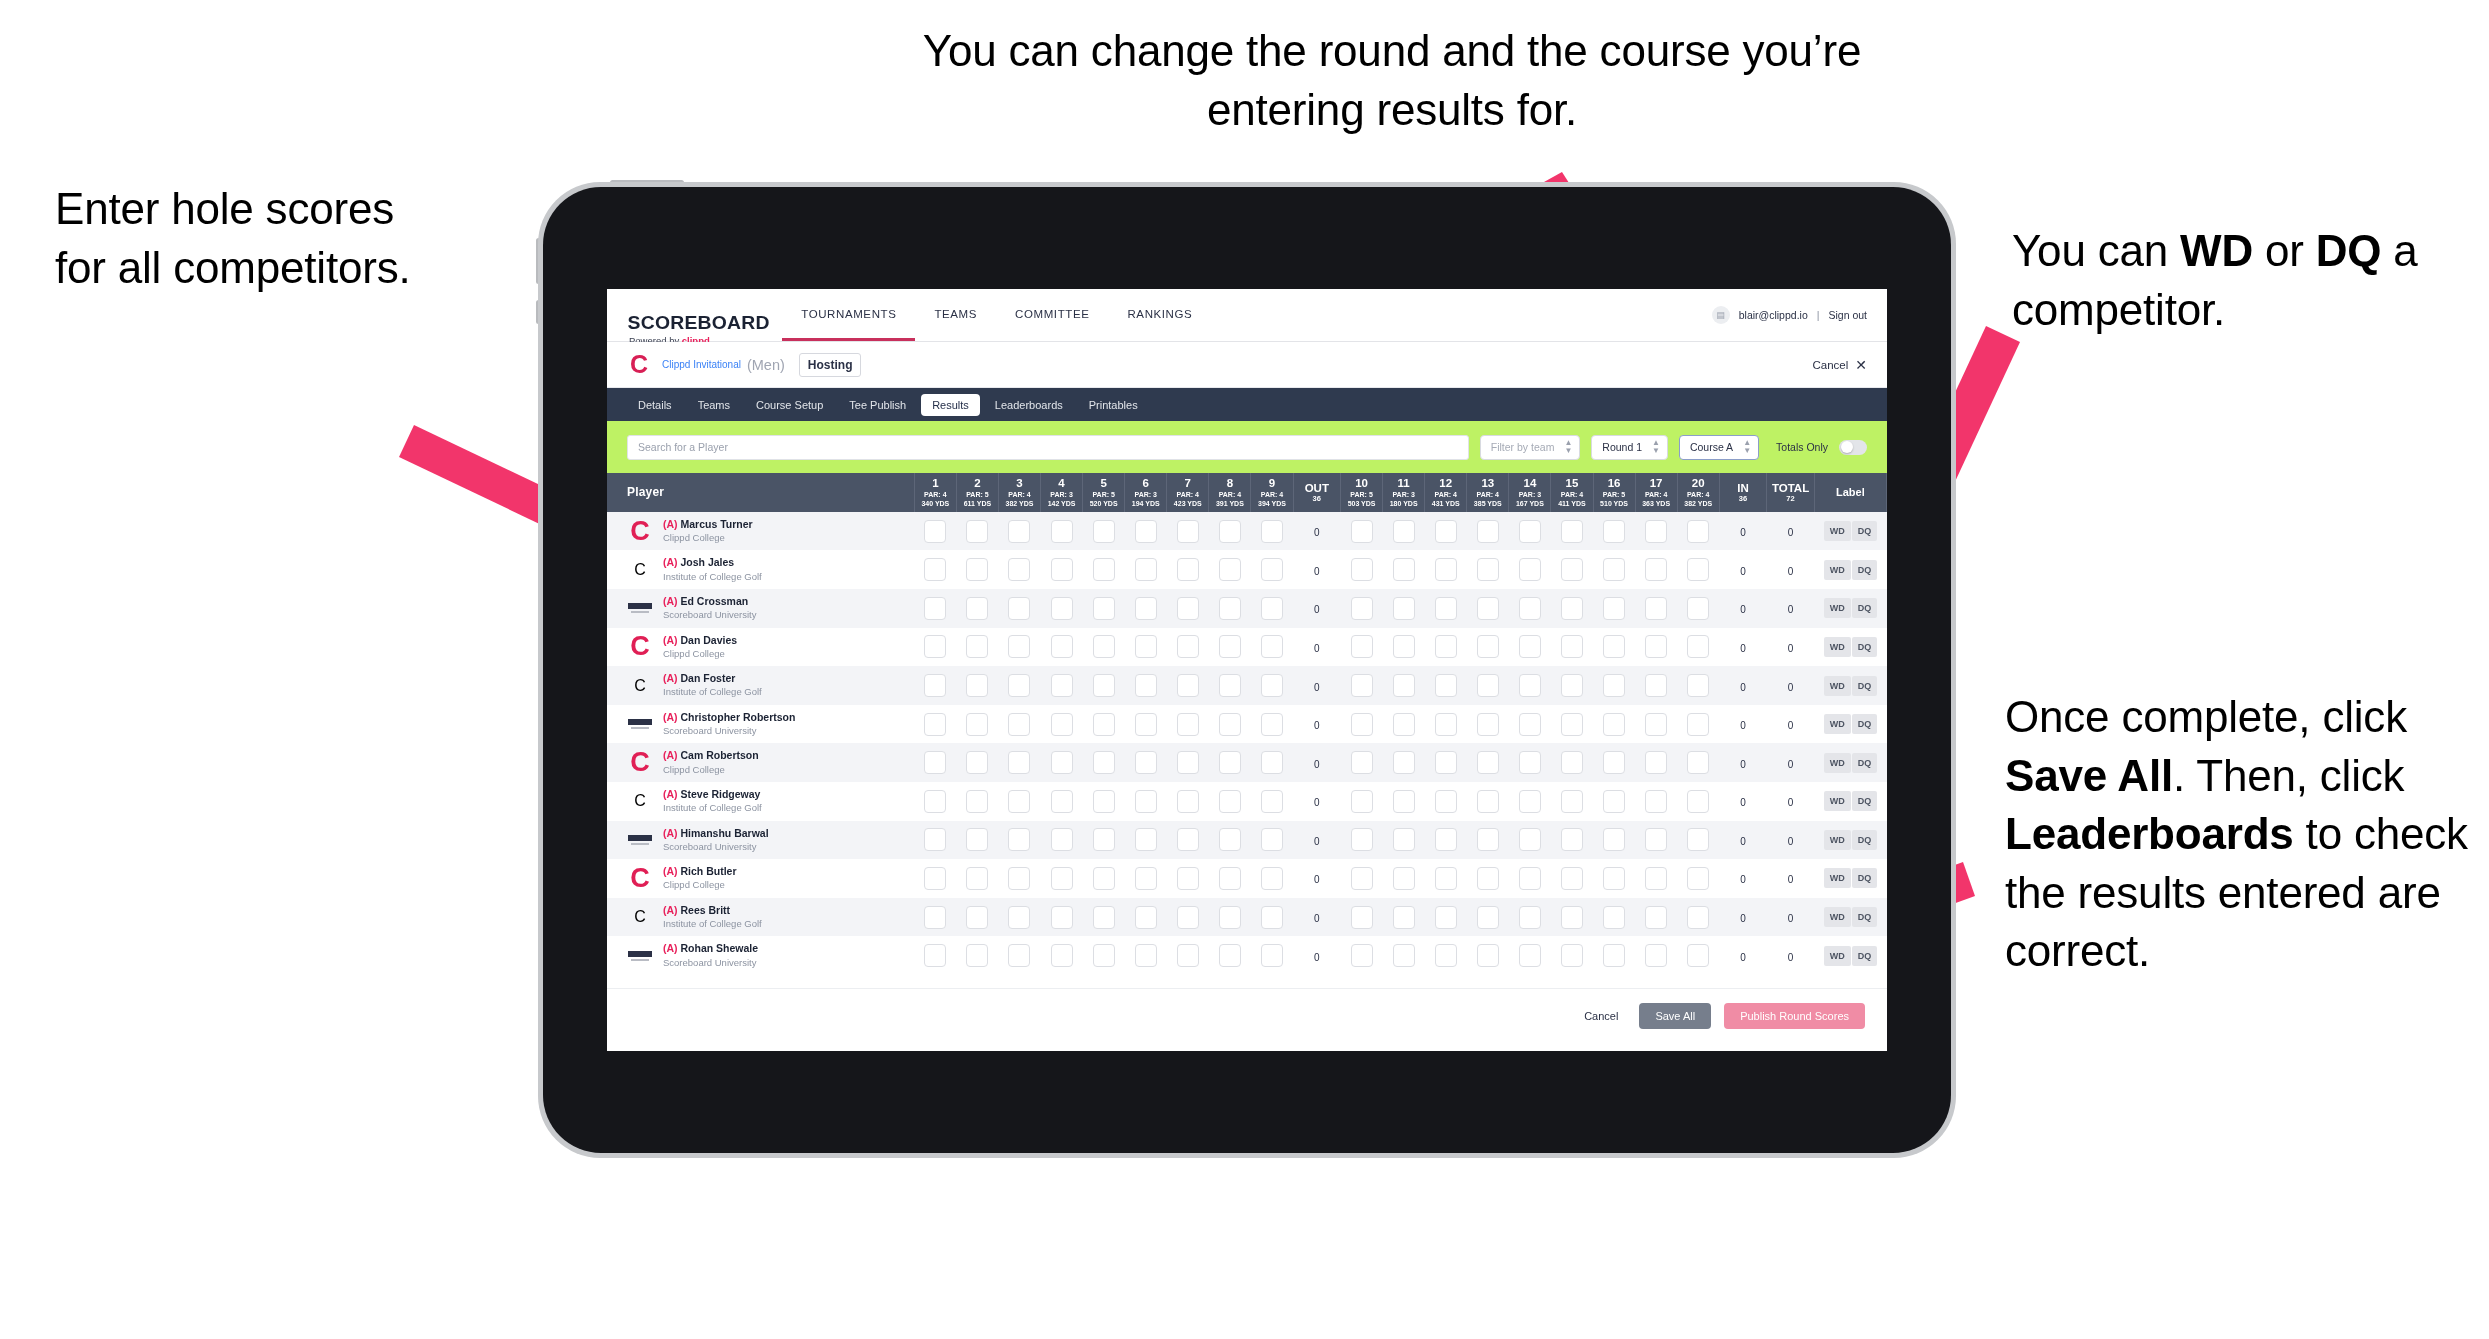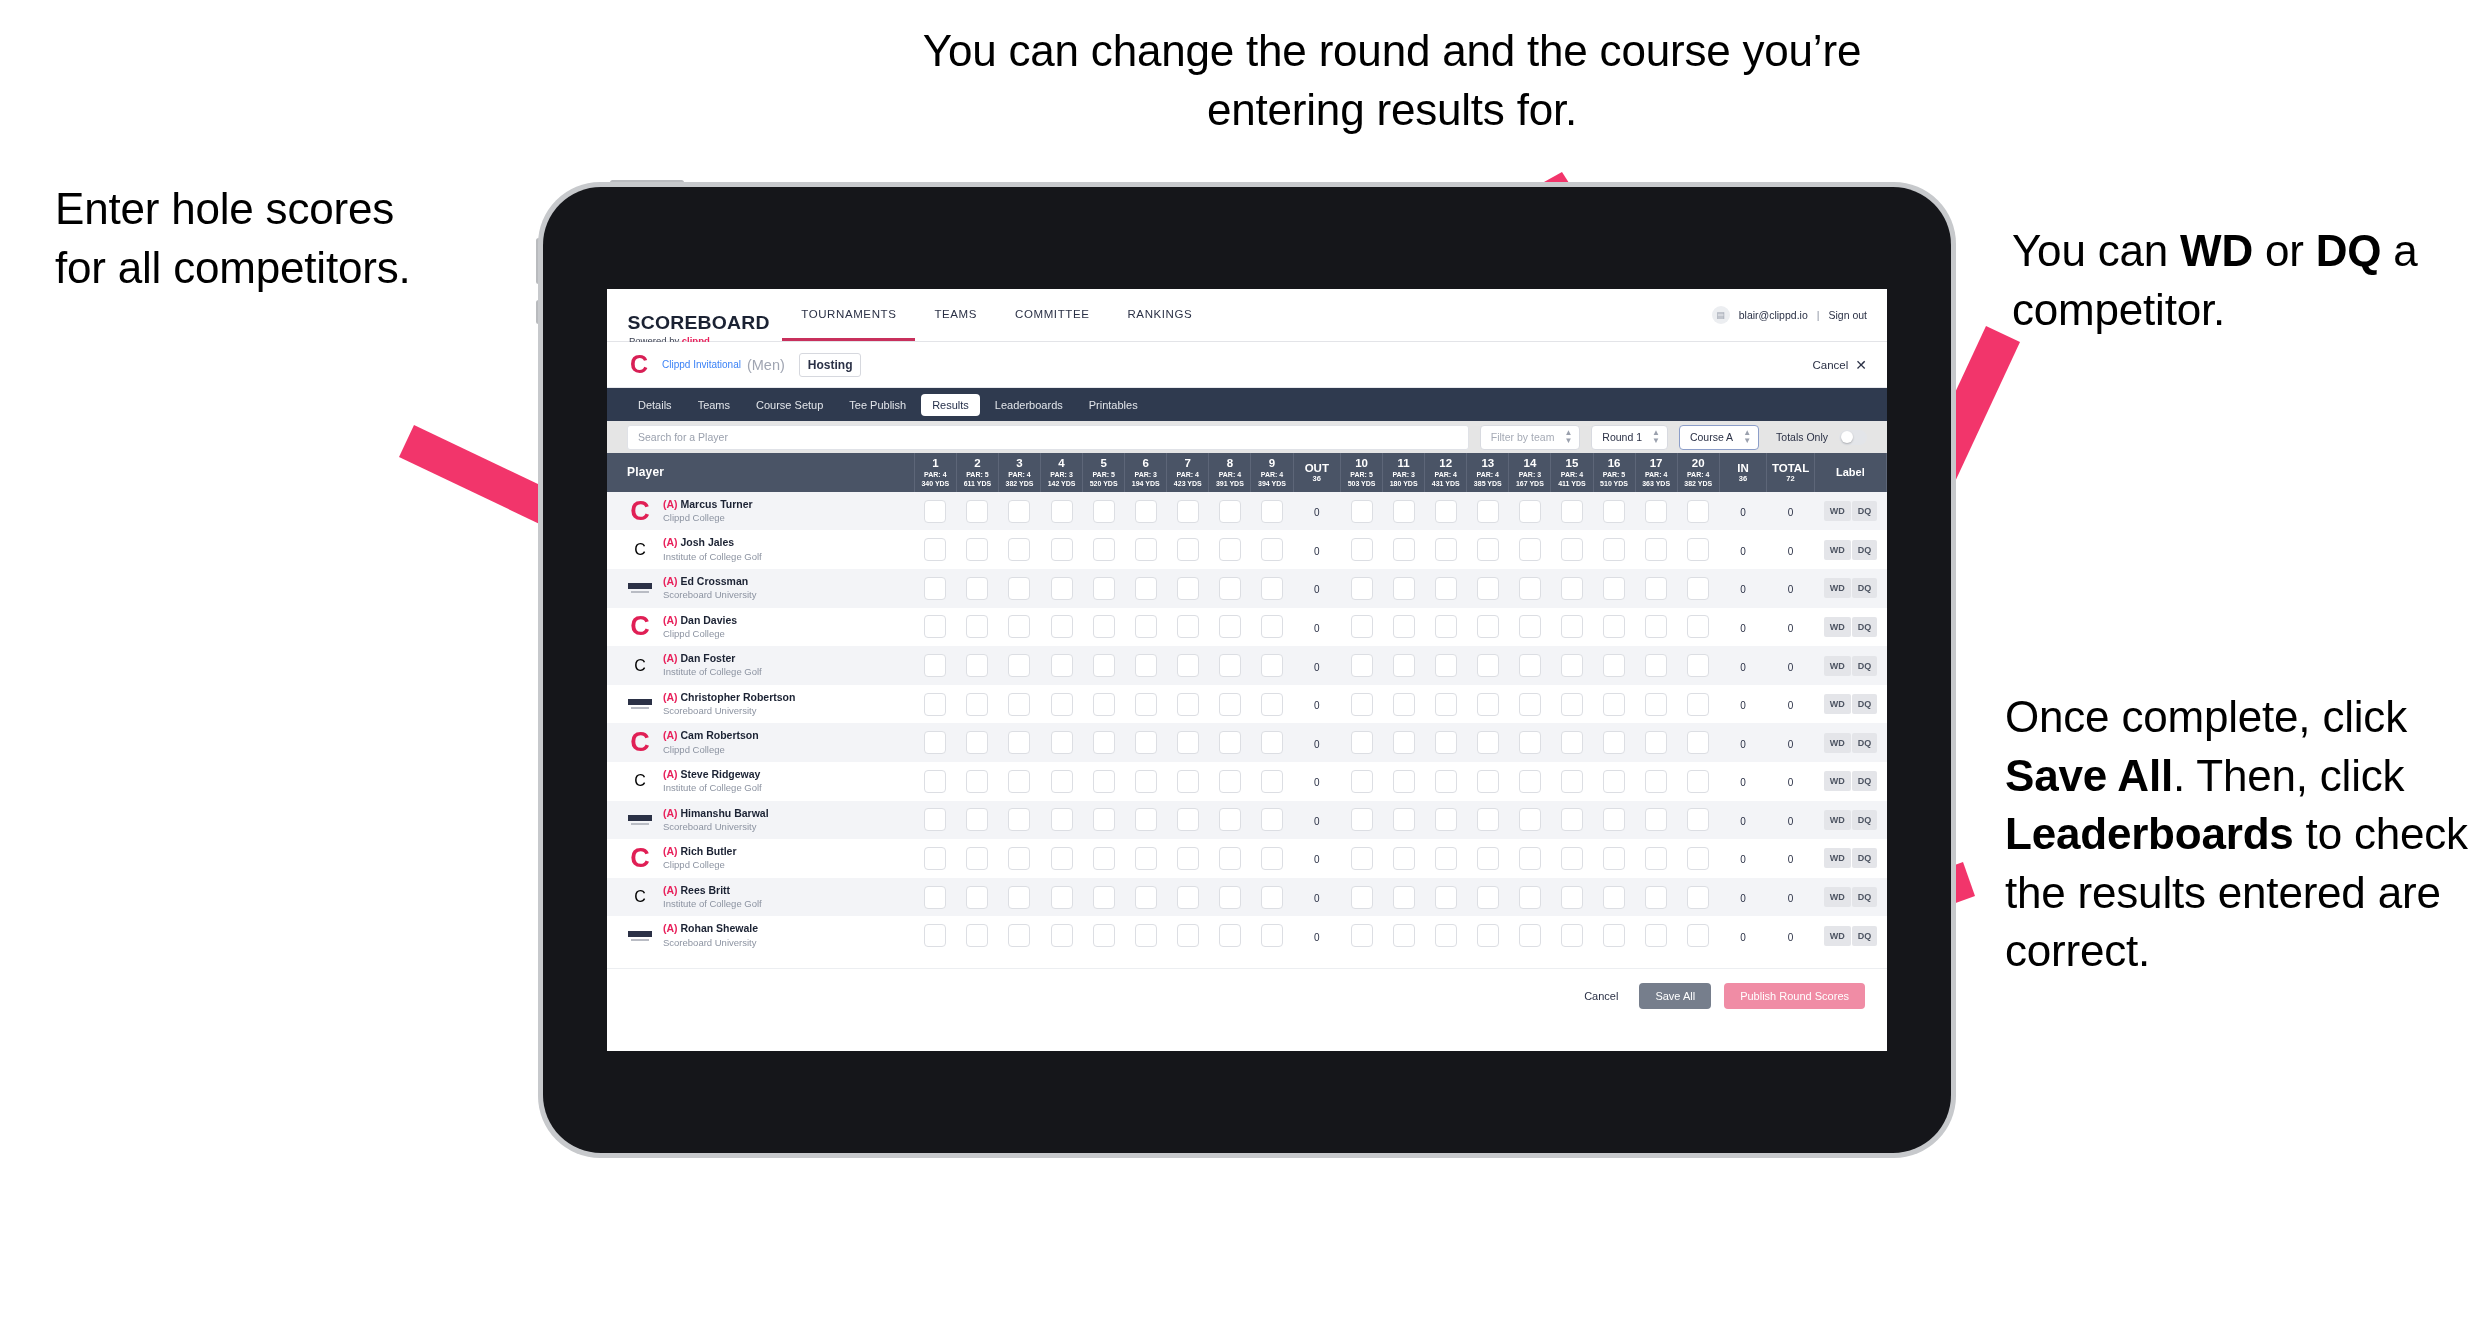--- a/index.html
+++ b/index.html
@@ -130,21 +130,21 @@
     height: 33px; background: #2f3a4f; display: flex; align-items: center;
     padding: 0 20px; gap: 4px; flex: none;
   }
   .subtab {
     font-size: 11px; color: #e2e5ea; padding: 5px 11px; border-radius: 4px; cursor: pointer;
   }
   .subtab.active { background: #ffffff; color: #26304a; font-weight: 500; }
 
   
   .filterbar {
-    height: 32px; background:#e5e5e5; display:flex; align-items:center;
+    height: 52px; background:#bef264; display:flex; align-items:center;
     padding: 0 20px; gap: 11px; flex: none;
   }
   .search-input {
     flex: 1; height: 25px; border: 1px solid #e0e2e7; border-radius: 3px;
     font-size: 10.5px; color: #9aa0ad; padding: 0 10px; background:#fff;
     display:flex; align-items:center;
   }
   .sel {
     height: 25px; border:1px solid #d8dae0; border-radius:4px; background:#fff;
     display:flex; align-items:center; padding: 0 7px 0 10px; gap: 10px;

